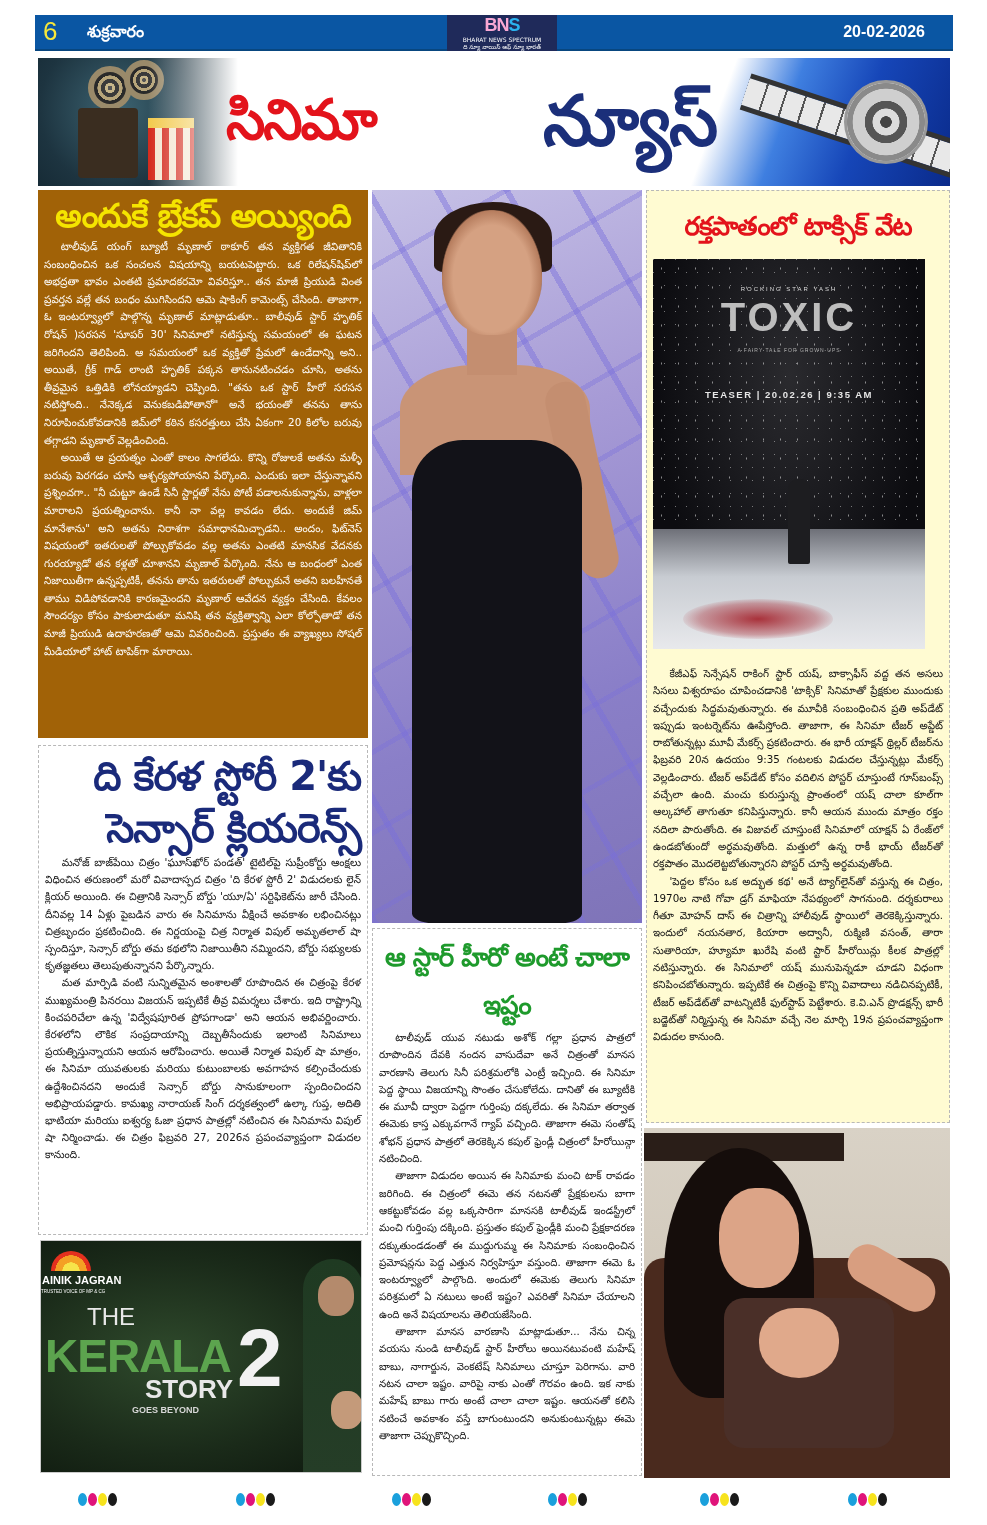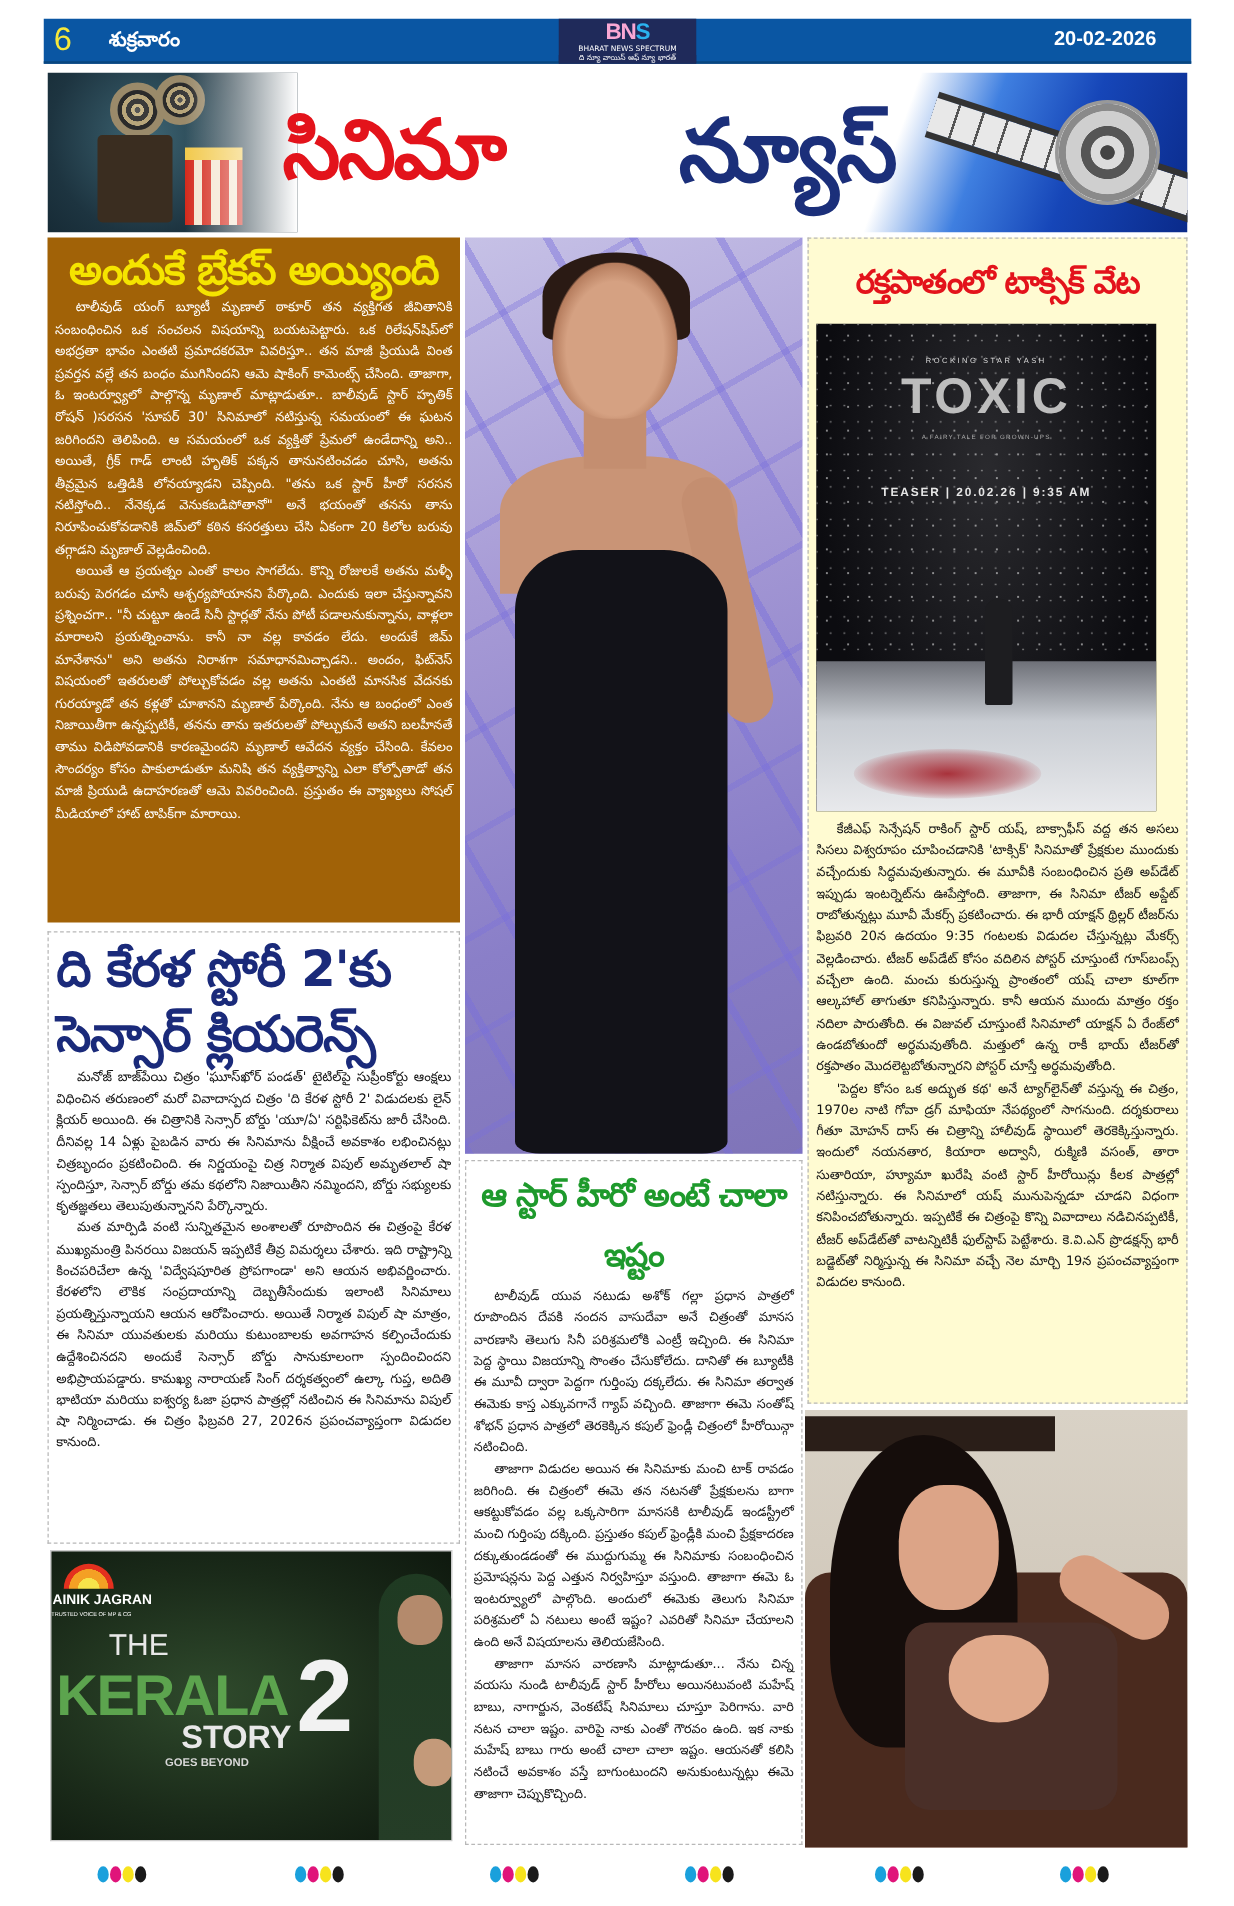--- a/index.html
+++ b/index.html
@@ -15,21 +15,21 @@
   .logo .bns span { color: #2ab3f0; }
   .logo .tag { color: #ffffff; font-size: 6px; line-height: 9px; }
   .logo .sub { color: #ffffff; font-size: 6px; line-height: 6px; background: #1f2a5a; }
 
   
   .banner { position: absolute; left: 38px; top: 58px; width: 912px; height: 128px; background: #ffffff; overflow: hidden; }
   .banner .left-art { position: absolute; left: 0; top: 0; width: 200px; height: 128px; background: radial-gradient(circle at 40% 40%, #3d6472 0%, #1d3440 55%, #10222c 100%); }
   .banner .left-art .fade { position: absolute; right: 0; top: 0; width: 90px; height: 128px; background: linear-gradient(to right, rgba(255,255,255,0), #ffffff); }
   .reel { position: absolute; border-radius: 50%; border: 6px solid #9a8a6a; background: radial-gradient(circle, #555 0 10%, #c7b68a 11% 22%, #3a3a3a 23% 40%, #b7a57a 41% 55%, #2a2a2a 56%); }
   .popcorn { position: absolute; left: 110px; top: 60px; width: 46px; height: 62px; background: repeating-linear-gradient(to right, #d42a1c 0 7px, #f3e6d0 7px 14px); border-top: 10px solid #f2c94c; }
-  .banner .title-red { position: absolute; left: 188px; top: 2px; color: #e3131b; font-size: 66px; font-weight: bold; line-height: 120px; letter-spacing: -2px; }
+  .banner .title-red { position: absolute; left: 188px; top: 2px; color: #e3131b; font-size: 56px; font-weight: bold; line-height: 120px; letter-spacing: -2px; }
   .banner .title-blue { position: absolute; left: 505px; top: 8px; color: #1b2f7a; font-size: 70px; font-weight: bold; line-height: 110px; letter-spacing: -2px; }
   .banner .right-art { position: absolute; right: 0; top: 0; width: 270px; height: 128px; background: linear-gradient(110deg, #ffffff 0%, #ffffff 18%, #3f7fe0 40%, #1646b8 65%, #0a2a8a 100%); }
   .filmstrip { position: absolute; left: 60px; top: 50px; width: 230px; height: 38px; background: repeating-linear-gradient(to right, #e8e8e8 0 18px, #555 18px 20px); border-top: 5px solid #333; border-bottom: 5px solid #333; transform: rotate(18deg); }
   .bigreel { position: absolute; right: 22px; top: 22px; width: 84px; height: 84px; border-radius: 50%; background: radial-gradient(circle, #444 0 10%, #dcdcdc 11% 24%, #555 25% 38%, #cfcfcf 39% 60%, #8a8a8a 61% 70%, #e8e8e8 71%); border: 3px solid #999; }
 
   
   .art1 { position: absolute; left: 38px; top: 190px; width: 330px; height: 548px; background: #a16207; padding: 4px 6px; }
   .art1 h2 { color: #f5e400; font-size: 33px; font-weight: bold; text-align: center; line-height: 44px; letter-spacing: -1px; }
   .art1 p { color: #ffffff; font-size: 10.4px; line-height: 17.6px; text-align: justify; text-indent: 1.6em; }
 
@@ -40,21 +40,21 @@
       repeating-linear-gradient(-30deg, rgba(120,110,220,0.35) 0 5px, transparent 5px 70px); }
   .photo1 .head { position: absolute; left: 70px; top: 20px; width: 100px; height: 125px; border-radius: 48% 48% 45% 45%; background: radial-gradient(ellipse at 50% 55%, #d5a182 0 55%, #b67d5e 70%, #2a1a14 72%); }
   .photo1 .hair { position: absolute; left: 62px; top: 12px; width: 118px; height: 70px; border-radius: 55% 55% 10% 10%; background: #2a1a14; }
   .photo1 .neck { position: absolute; left: 95px; top: 135px; width: 50px; height: 50px; background: #c48e70; }
   .photo1 .shoulders { position: absolute; left: 28px; top: 175px; width: 190px; height: 110px; border-radius: 40% 40% 0 0; background: #c99476; }
   .photo1 .dress { position: absolute; left: 40px; top: 250px; width: 170px; height: 483px; background: #121218; border-radius: 30% 30% 12% 12% / 10% 10% 2% 2%; }
   .photo1 .arm { position: absolute; left: 190px; top: 190px; width: 40px; height: 200px; background: #c48e70; border-radius: 20px; transform: rotate(-12deg); }
 
   
   .art2 { position: absolute; left: 38px; top: 745px; width: 330px; height: 490px; border: 1px dashed #b8b8b8; padding: 4px 6px; }
-  .art2 h2 { color: #1a2a7a; font-size: 40px; font-weight: bold; text-align: left; line-height: 52px; letter-spacing: -1px; }
+  .art2 h2 { color: #1a2a7a; font-size: 40px; font-weight: bold; text-align: right; line-height: 52px; letter-spacing: -1px; }
   .art2 p { color: #111; font-size: 10.4px; line-height: 17.2px; text-align: justify; text-indent: 1.6em; }
 
   .kerala-img { position: absolute; left: 40px; top: 1240px; width: 322px; height: 233px; background: radial-gradient(ellipse at 40% 50%, #2f4a2c 0%, #1a2a19 60%, #0e180e 100%); overflow: hidden; border: 1px solid #ccc; }
   .kerala-img .logo-arc { position: absolute; left: 10px; top: 10px; width: 40px; height: 20px; border-radius: 40px 40px 0 0; background: radial-gradient(circle at 50% 100%, #f7e44a 0 30%, #f4a024 31% 55%, #e4301e 56%); }
   .kerala-img .src { position: absolute; left: 1px; top: 33px; color: #fff; font-weight: bold; font-size: 11px; font-family: "Liberation Sans", sans-serif; }
   .kerala-img .src-sub { position: absolute; left: 0; top: 48px; color: #fff; font-size: 4.5px; font-family: "Liberation Sans", sans-serif; }
   .kerala-img .the { position: absolute; left: 46px; top: 62px; color: #e8e8e8; font-weight: normal; font-size: 24px; font-family: "Liberation Sans", sans-serif; }
   .kerala-img .kerala { position: absolute; left: 4px; top: 88px; color: #5ca44e; font-weight: bold; font-size: 46px; font-family: "Liberation Sans", sans-serif; letter-spacing: -1px; }
   .kerala-img .story { position: absolute; left: 104px; top: 133px; color: #e8e8e8; font-weight: bold; font-size: 26px; font-family: "Liberation Sans", sans-serif; }
   .kerala-img .goes { position: absolute; left: 91px; top: 164px; color: #d8d8d8; font-weight: bold; font-size: 9px; font-family: "Liberation Sans", sans-serif; }
@@ -65,21 +65,21 @@
 
   
   .art3 { position: absolute; left: 372px; top: 928px; width: 270px; height: 548px; border: 1px dashed #b8b8b8; padding: 4px 6px; }
   .art3 h2 { color: #1e9a2c; font-size: 26px; font-weight: bold; text-align: center; line-height: 48px; letter-spacing: -1px; }
   .art3 p { color: #111; font-size: 10.2px; line-height: 17.3px; text-align: justify; text-indent: 1.6em; }
 
   
   .art4 { position: absolute; left: 646px; top: 190px; width: 304px; height: 933px; background: #fffbd2; border: 1px dashed #b8b8b8; padding: 4px 6px; }
   .art4 h2 { color: #e3131b; font-size: 26px; font-weight: bold; text-align: center; line-height: 62px; letter-spacing: -1px; }
   .art4 p { color: #111; font-size: 10.3px; line-height: 17.3px; text-align: justify; text-indent: 1.6em; }
-  .toxic-img { width: 272px; height: 390px; margin: 2px 0 6px 0; background: radial-gradient(ellipse at 50% 30%, #2a2a2e 0%, #0c0c10 70%); position: relative; overflow: hidden; }
+  .toxic-img { width: 272px; height: 390px; margin: 2px 0 16px 0; background: radial-gradient(ellipse at 50% 30%, #2a2a2e 0%, #0c0c10 70%); position: relative; overflow: hidden; }
   .toxic-img .snow { position: absolute; inset: 0; background-image:
       radial-gradient(#ffffff 0.8px, transparent 1px),
       radial-gradient(#d9d9d9 0.6px, transparent 0.8px);
       background-size: 17px 19px, 11px 13px; background-position: 0 0, 6px 7px; opacity: 0.5; }
   .toxic-img .presents { position: absolute; left: 0; right: 0; top: 27px; text-align: center; color: #ddd; font-size: 6px; letter-spacing: 2px; font-family: "Liberation Sans", sans-serif; }
   .toxic-img .logo-t { position: absolute; left: 0; right: 0; top: 36px; text-align: center; color: #bdbdbd; font-size: 40px; font-weight: bold; font-family: "Liberation Sans", sans-serif; letter-spacing: 3px; }
   .toxic-img .tagline { position: absolute; left: 0; right: 0; top: 88px; text-align: center; color: #aaa; font-size: 5px; letter-spacing: 1px; font-family: "Liberation Sans", sans-serif; }
   .toxic-img .teaser { position: absolute; left: 0; right: 0; top: 130px; text-align: center; color: #e6e6e6; font-size: 9.5px; font-weight: bold; letter-spacing: 1.5px; font-family: "Liberation Sans", sans-serif; }
   .toxic-img .ground { position: absolute; left: 0; right: 0; bottom: 0; height: 120px; background: linear-gradient(to bottom, #6e7078 0%, #c8ccd2 40%, #e8e9ec 100%); }
   .toxic-img .man { position: absolute; left: 135px; top: 220px; width: 22px; height: 85px; background: #1d1d20; border-radius: 10px 10px 2px 2px; }

